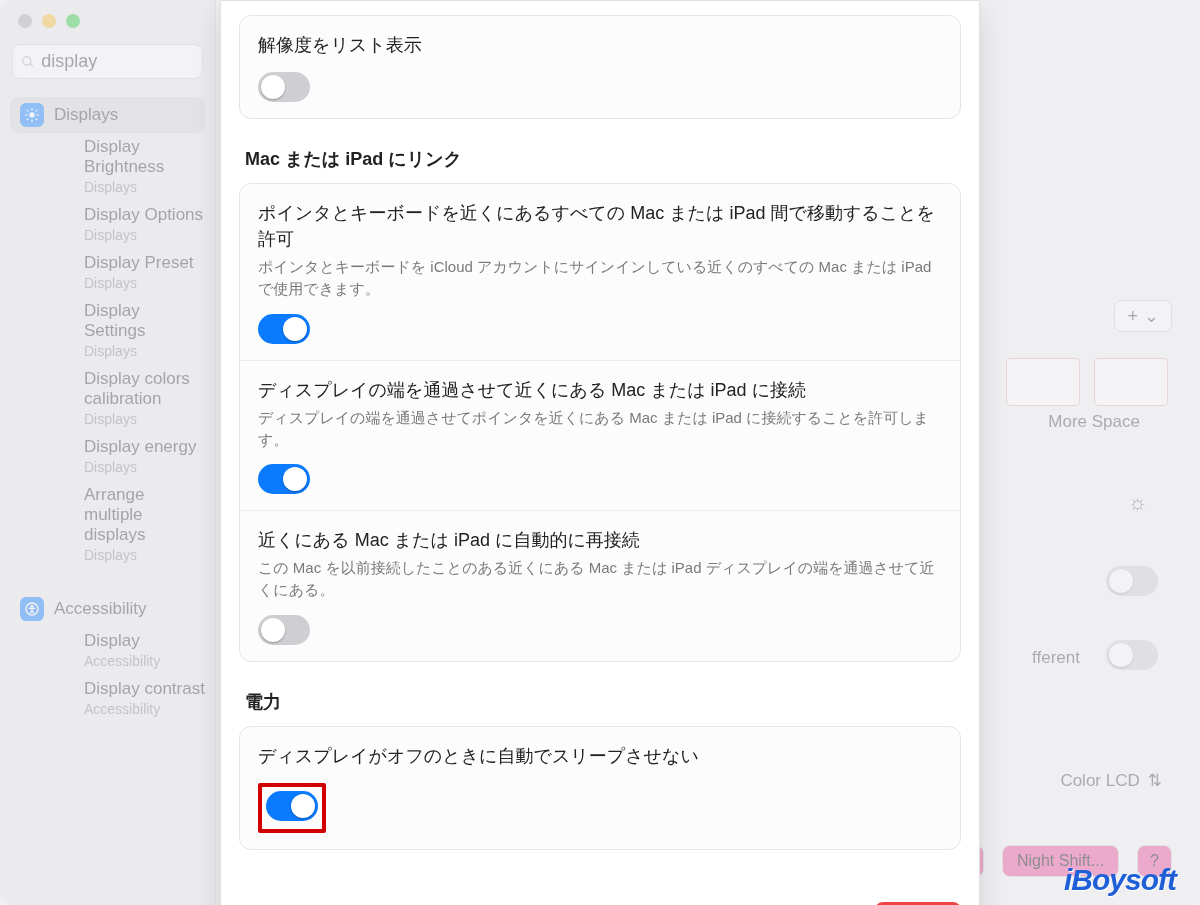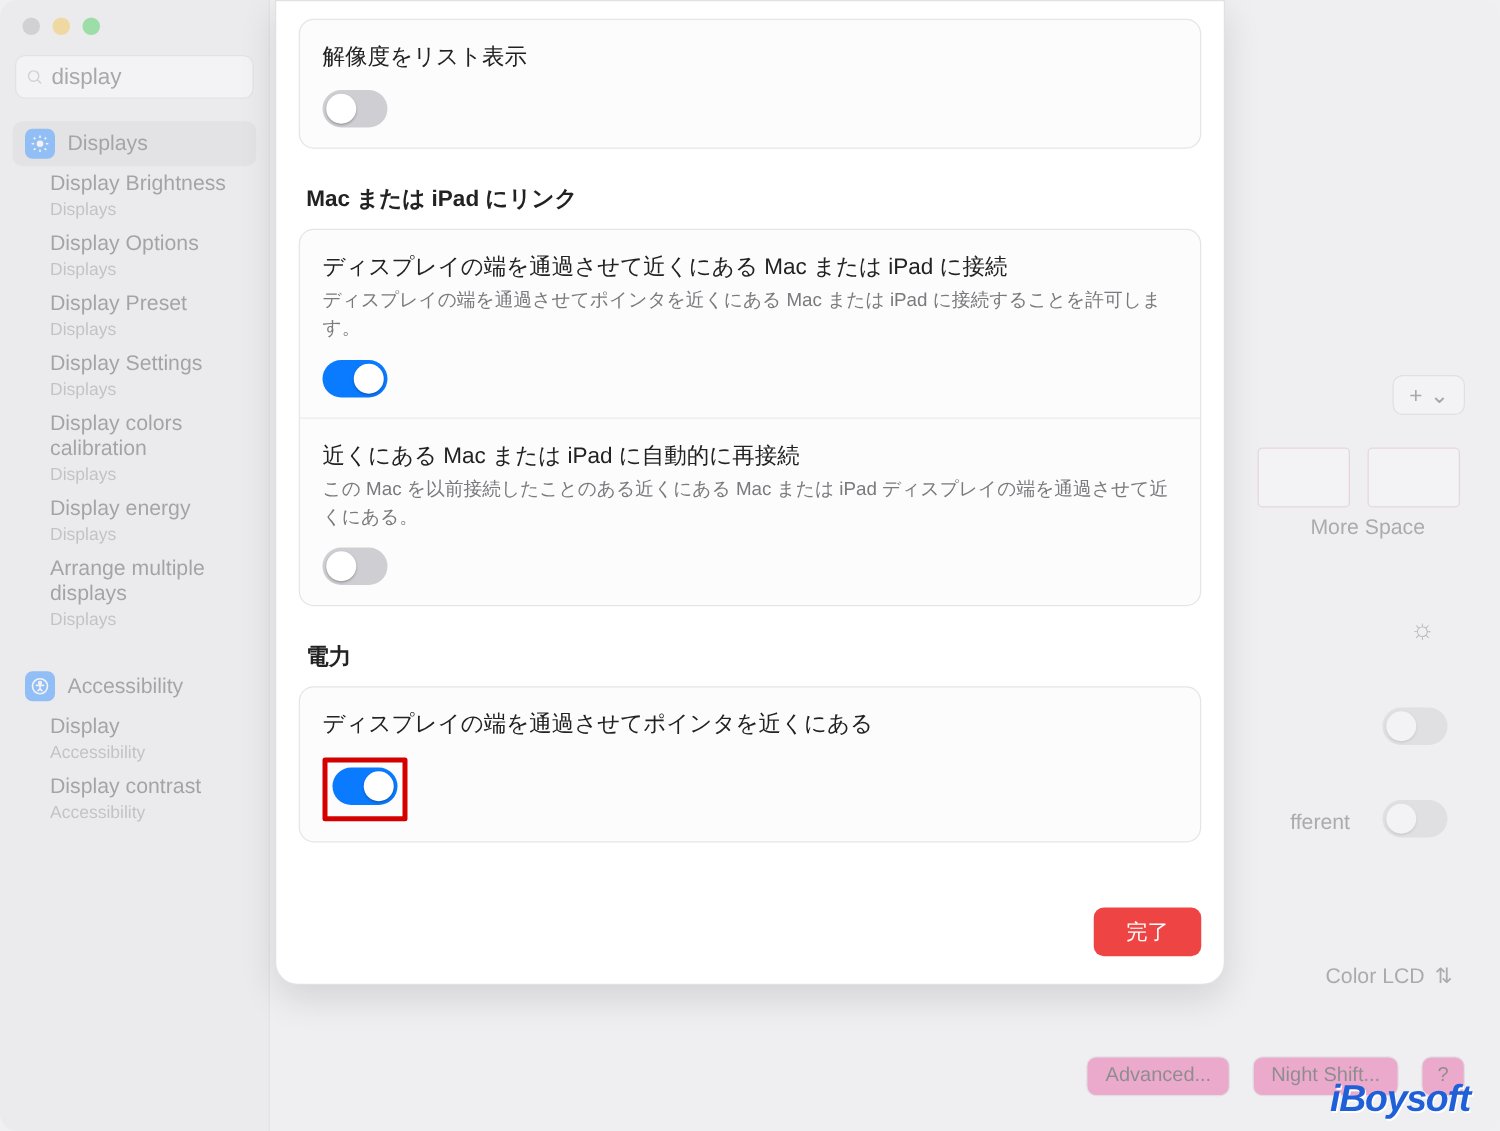--- a/index.html
+++ b/index.html
@@ -49,21 +49,21 @@
     padding:6px 10px; margin:0 10px 4px 10px;
     border-radius:8px; font-size:17px; color:#3c3c3e;
   }
   .side-item.active { background:#d6d6da; }
   .side-icon {
     width:24px;height:24px;border-radius:6px;display:flex;align-items:center;justify-content:center;
     color:#fff;font-size:14px;
   }
   .side-icon.blue { background:#0a7aff; }
   .side-sub {
-    padding:0 10px 10px 40px; font-size:17px; color:#3a3a3c;
+    padding:0 10px 10px 40px; font-size:17px; color:#3a3a3c;margin-left:44px;
   }
   .side-sub .title { color:#3a3a3c; }
   .side-sub .cat { color:#888; font-size:14px; margin-top:2px; }
 
   
   .main { flex:1; position:relative; background:#f4f4f6; }
   .add-btn {
     display:flex; align-items:center; gap:6px;
     border:1px solid #cfcfd3; border-radius:8px;
     padding:4px 12px; background:#fff; font-size:18px; color:#444;
@@ -266,20 +266,29 @@
           <div class="knob"></div>
         </div>
     </div>
   </div>
 
   <div class="section-h">Mac または iPad にリンク</div>
 
   <div class="card">
     <div class="row">
       <div class="txt">
+        <div class="ttl">ポインタとキーボードを近くにあるすべての Mac または iPad 間で移動することを許可</div>
+        <div class="desc">ポインタとキーボードを iCloud アカウントにサインインしている近くのすべての Mac または iPad で使用できます。</div>
+      </div>
+      <div class="togglebox on">
+          <div class="knob"></div>
+        </div>
+    </div>
+    <div class="row">
+      <div class="txt">
         <div class="ttl">ディスプレイの端を通過させて近くにある Mac または iPad に接続</div>
         <div class="desc">ディスプレイの端を通過させてポインタを近くにある Mac または iPad に接続することを許可します。</div>
       </div>
       <div class="togglebox on">
           <div class="knob"></div>
         </div>
     </div>
     <div class="row">
       <div class="txt">
         <div class="ttl">近くにある Mac または iPad に自動的に再接続</div>
@@ -289,21 +298,21 @@
           <div class="knob"></div>
         </div>
     </div>
   </div>
 
   <div class="section-h">電力</div>
 
   <div class="card">
     <div class="row">
       <div class="txt">
-          <div class="ttl">ディスプレイの端を通過させてポインタを近くにある</div>
+          <div class="ttl">ディスプレイがオフのときに自動でスリープさせない</div>
         </div>
       <span class="highlight-box">
         <span class="togglebox on" style="display:inline-block"><span class="knob"></span></span>
       </span>
     </div>
   </div>
 
   <div class="done-row">
     <button class="done-btn">完了</button>
   </div>

